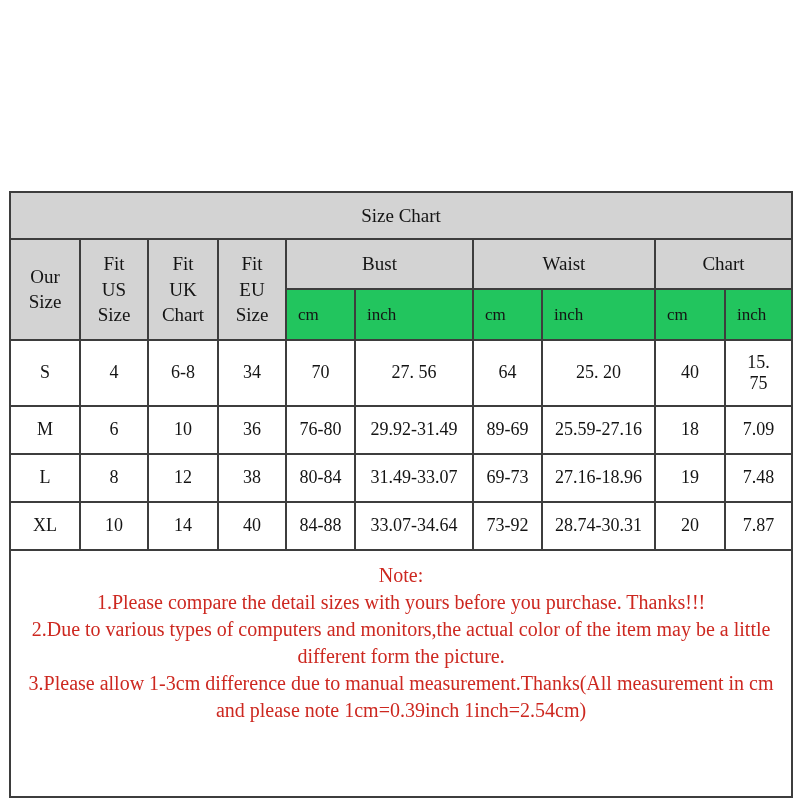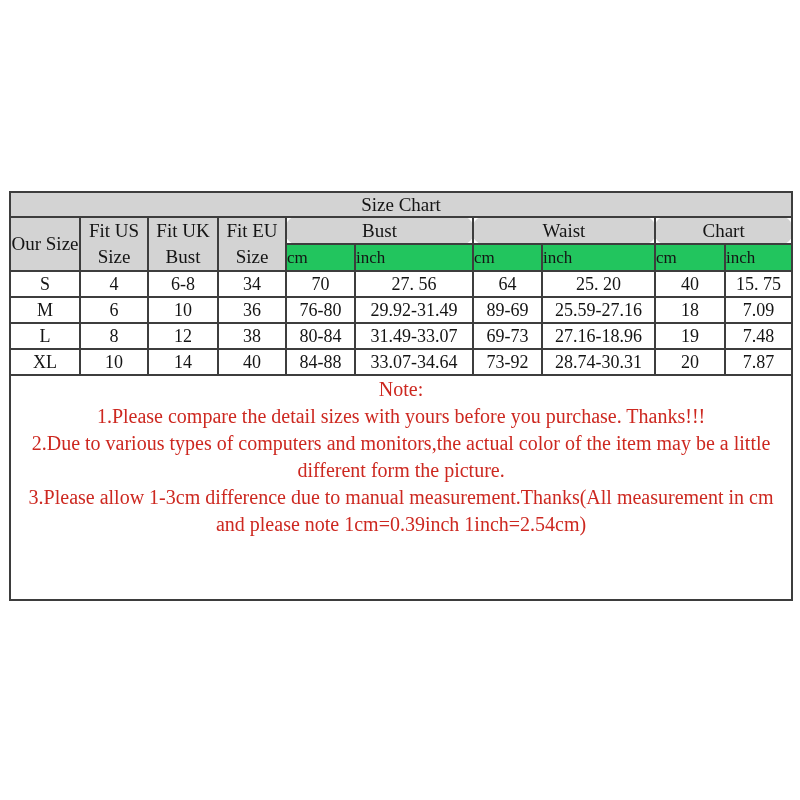--- a/index.html
+++ b/index.html
@@ -18,21 +18,21 @@
     width: 782px;
   }
   table.size-chart {
     border-collapse: collapse;
     table-layout: fixed;
     width: 782px;
     background: #ffffff;
   }
   table.size-chart td, table.size-chart th {
     border: 2px solid #3d3d3d;
-    padding: 0;
+    padding: 11px;
     overflow: hidden;
     font-weight: normal;
   }
   .title-cell {
     background: #d3d3d3;
     text-align: center;
     font-weight: bold;
     font-size: 19px;
     height: 23px;
     vertical-align: middle;
@@ -46,21 +46,20 @@
     vertical-align: middle;
     padding: 1px 2px;
   }
   .group-head {
     background: #d3d3d3;
     text-align: center;
     font-weight: bold;
     font-size: 19px;
     height: 25px;
     vertical-align: middle;
-    border-radius: 10px;
   }
   .unit-head {
     background: #22c55e;
     text-align: left;
     font-size: 17px;
     height: 25px;
     vertical-align: middle;
     padding-left: 4px;
   }
   .data-cell {
@@ -104,21 +103,21 @@
     </colgroup>
 
     <tbody>
         <tr>
       <td class="title-cell" colspan="10">Size Chart</td>
     </tr>
 
     <tr>
       <th class="size-col-head" rowspan="2">Our Size</th>
       <th class="size-col-head" rowspan="2">Fit US Size</th>
-      <th class="size-col-head" rowspan="2">Fit UK Bust</th>
+      <th class="size-col-head" rowspan="2">Fit UK Chart</th>
       <th class="size-col-head" rowspan="2">Fit EU Size</th>
       <th class="group-head" colspan="2">Bust</th>
       <th class="group-head" colspan="2">Waist</th>
       <th class="group-head" colspan="2">Chart</th>
     </tr>
 
     <tr>
       <th class="unit-head">cm</th>
       <th class="unit-head">inch</th>
       <th class="unit-head">cm</th>

